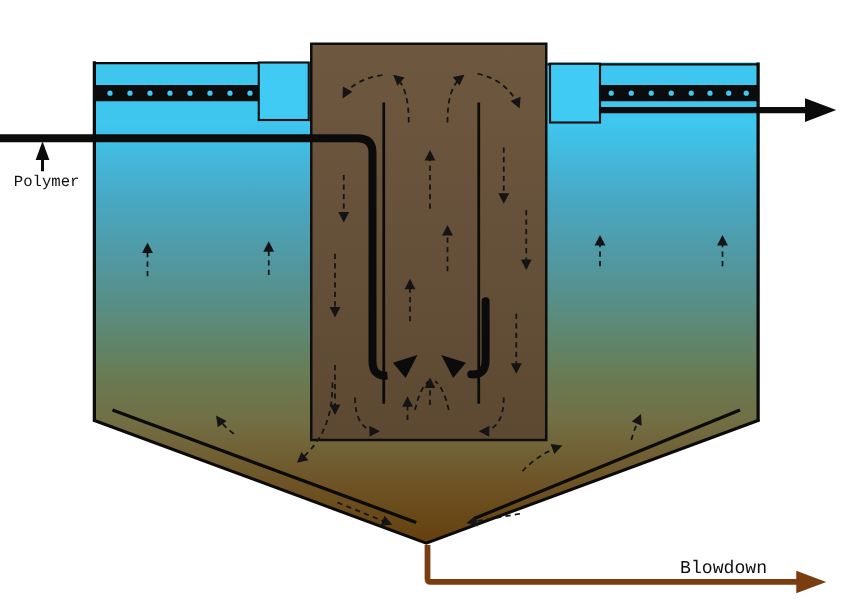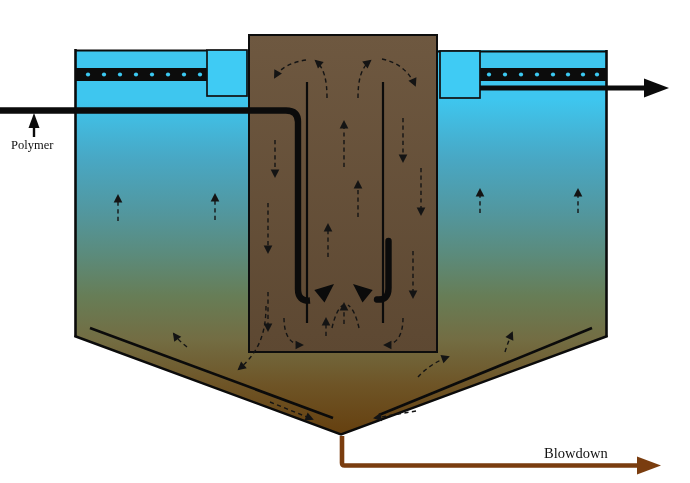--- a/index.html
+++ b/index.html
@@ -1,17 +1,17 @@
 <!DOCTYPE html>
 <html><head>
 <meta charset="utf-8">
 <style>
   html,body{margin:0;padding:0;background:#fff;}
   .stage{position:relative;width:690px;height:483px;background:#fff;overflow:hidden;
-         font-family:Liberation Serif, serif;}
+         font-family:Liberation Mono, monospace;}
   svg{display:block;}
   .fa{fill:none;stroke:#141414;stroke-width:1.4;stroke-dasharray:4.2 3.4;}
   .fan{fill:none;stroke:#141414;stroke-width:1.4;stroke-dasharray:4.2 3.4;}
   .wall{stroke:#0b0b0b;fill:none;}
   .lbl{fill:#111;}
 </style>
 </head>
 <body>
 
 <div class="stage">

